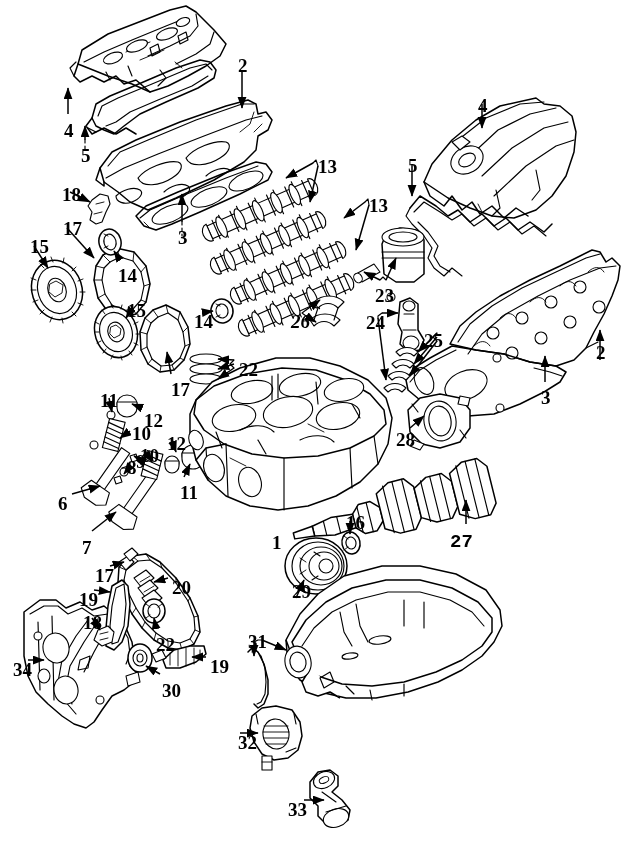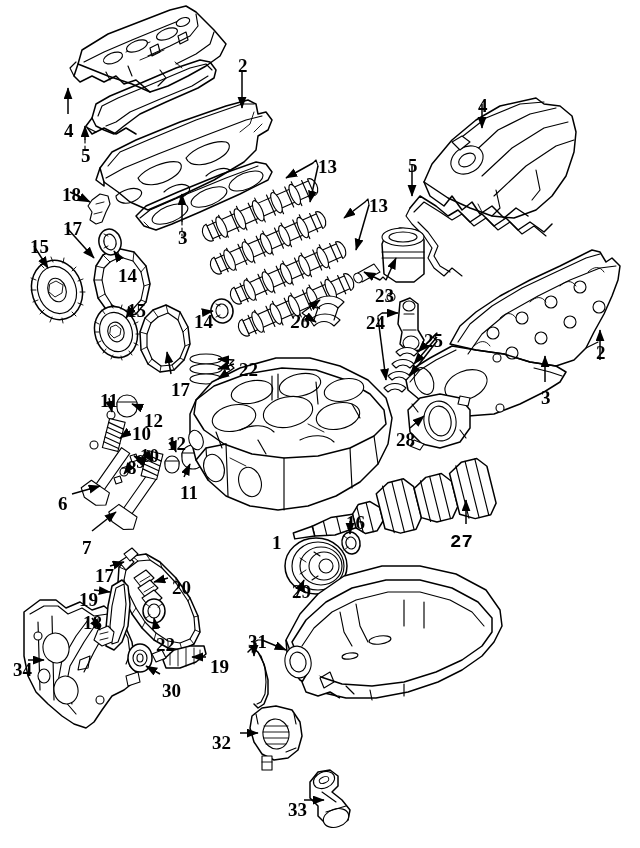--- a/index.html
+++ b/index.html
@@ -897,17 +897,17 @@
       <div class="callout" style="left: 156px; top: 635px;">22</div>
       <div class="callout" style="left: 375px; top: 286px; text-align: right;">23</div>
       <div class="callout" style="left: 366px; top: 313px;">24</div>
       <div class="callout" style="left: 424px; top: 331px;">25</div>
       <div class="callout" style="left: 291px; top: 312px; font-style: italic;">26</div>
       <div class="callout" style="left: 450px; top: 533px; font-family: Liberation Mono, monospace;">27</div>
       <div class="callout" style="left: 396px; top: 430px;">28</div>
       <div class="callout" style="left: 292px; top: 582px;">29</div>
       <div class="callout" style="left: 162px; top: 681px;">30</div>
       <div class="callout" style="left: 248px; top: 632px;">31</div>
-      <div class="callout" style="left: 212px; top: 733px;">32</div>
+      <div class="callout" style="left: 238px; top: 733px;">32</div>
       <div class="callout" style="left: 288px; top: 800px;">33</div>
     </div>
 
 </div>
 
 </body></html>

